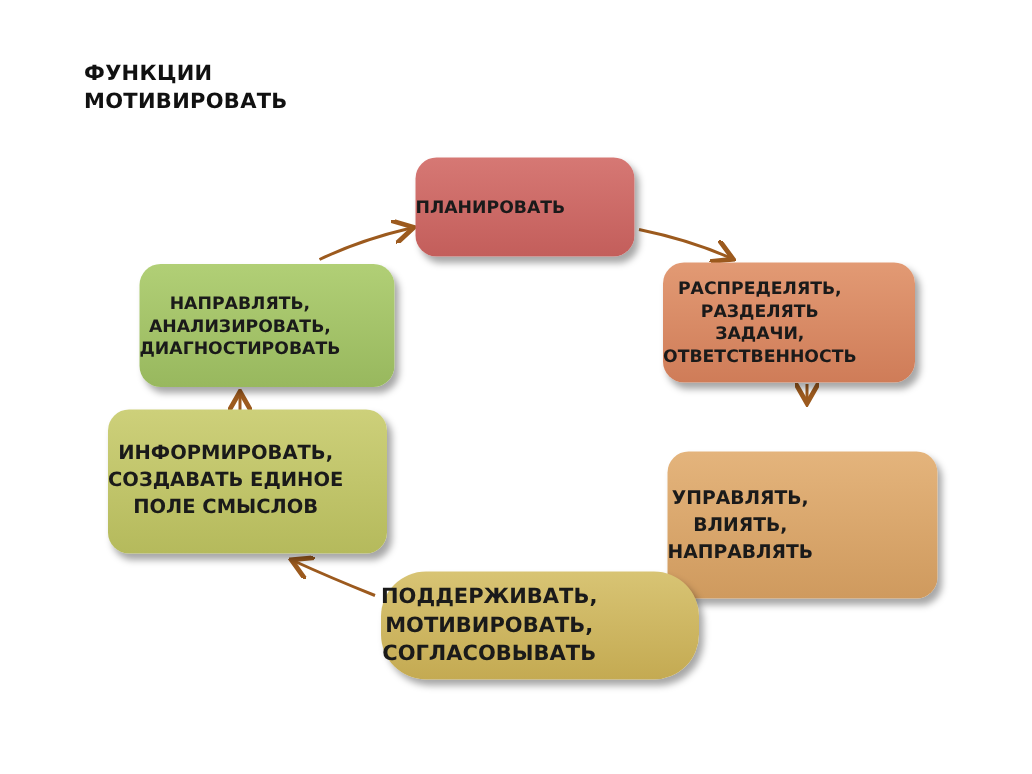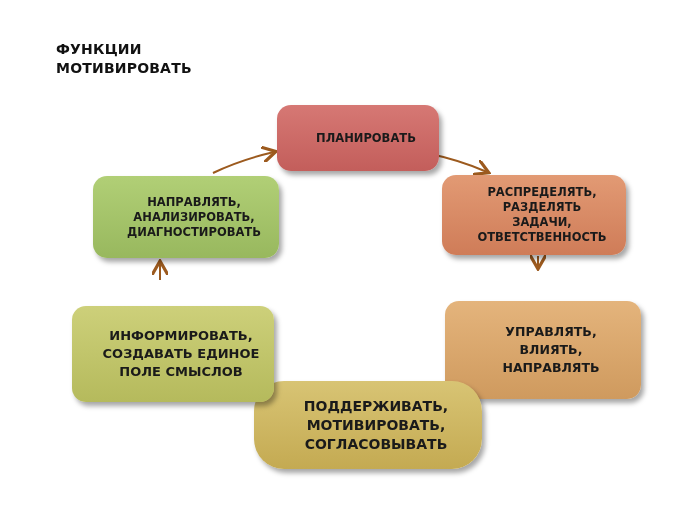--- a/index.html
+++ b/index.html
@@ -1,18 +1,18 @@
 <!DOCTYPE html>
 <html><head>
 <meta charset="utf-8">
 <style>
   html,body{margin:0;padding:0;background:#fff;}
   body{width:688px;height:516px;position:relative;overflow:hidden;font-family:"DejaVu Sans","Liberation Sans",sans-serif;}
   .title{position:absolute;left:28px;top:40px;font-weight:bold;font-size:14px;line-height:19px;color:#111;letter-spacing:0.2px;margin-left:28px;}
-  .box{position:absolute;border-radius:14px;display:flex;align-items:center;justify-content:center;text-align:center;font-weight:bold;color:#1a1a1a;box-shadow:3px 4px 5px rgba(0,0,0,0.35);padding-left:16px;}
+  .box{position:absolute;border-radius:14px;display:flex;align-items:center;justify-content:flex-start;text-align:center;font-weight:bold;color:#1a1a1a;box-shadow:3px 4px 5px rgba(0,0,0,0.35);}
   .box span{white-space:pre-line;}
   svg.arrows{position:absolute;left:0;top:0;}
 </style>
 </head>
 <body>
 
 <div class="title">
   <div>ФУНКЦИИ</div>
   <div>МОТИВИРОВАТЬ</div>
 </div>
@@ -43,27 +43,27 @@
 ЗАДАЧИ,
 ОТВЕТСТВЕННОСТЬ</span>
 </div>
 
 <div class="box" style="left:445px;top:268px;width:180px;height:98px;background:linear-gradient(180deg,#e4b47c,#cf9a5e);font-size:12.5px;line-height:18px;margin-top:33px;">
   <span>УПРАВЛЯТЬ,
 ВЛИЯТЬ,
 НАПРАВЛЯТЬ</span>
 </div>
 
-<div class="box" style="left:254px;top:381px;width:212px;height:88px;background:linear-gradient(180deg,#d8c474,#c4aa52);font-size:14px;line-height:19px;border-radius:30px;">
+<div class="box" style="left:254px;top:381px;width:212px;height:72px;background:linear-gradient(180deg,#d8c474,#c4aa52);font-size:14px;line-height:19px;border-radius:30px;">
   <span>ПОДДЕРЖИВАТЬ,
 МОТИВИРОВАТЬ,
 СОГЛАСОВЫВАТЬ</span>
 </div>
 
-<div class="box" style="left:72px;top:273px;width:186px;height:96px;background:linear-gradient(180deg,#cdd07a,#b5ba5c);font-size:13px;line-height:18px;margin-top:33px;">
+<div class="box" style="left:72px;top:273px;width:186px;height:96px;background:linear-gradient(180deg,#cdd07a,#b5ba5c);font-size:13px;line-height:18px;">
   <span>ИНФОРМИРОВАТЬ,
 СОЗДАВАТЬ ЕДИНОЕ
 ПОЛЕ СМЫСЛОВ</span>
 </div>
 
 <div class="box" style="left:93px;top:176px;width:170px;height:82px;background:linear-gradient(180deg,#b1cf76,#98b85e);font-size:11.5px;line-height:15px;">
   <span>НАПРАВЛЯТЬ,
 АНАЛИЗИРОВАТЬ,
 ДИАГНОСТИРОВАТЬ</span>
 </div>

